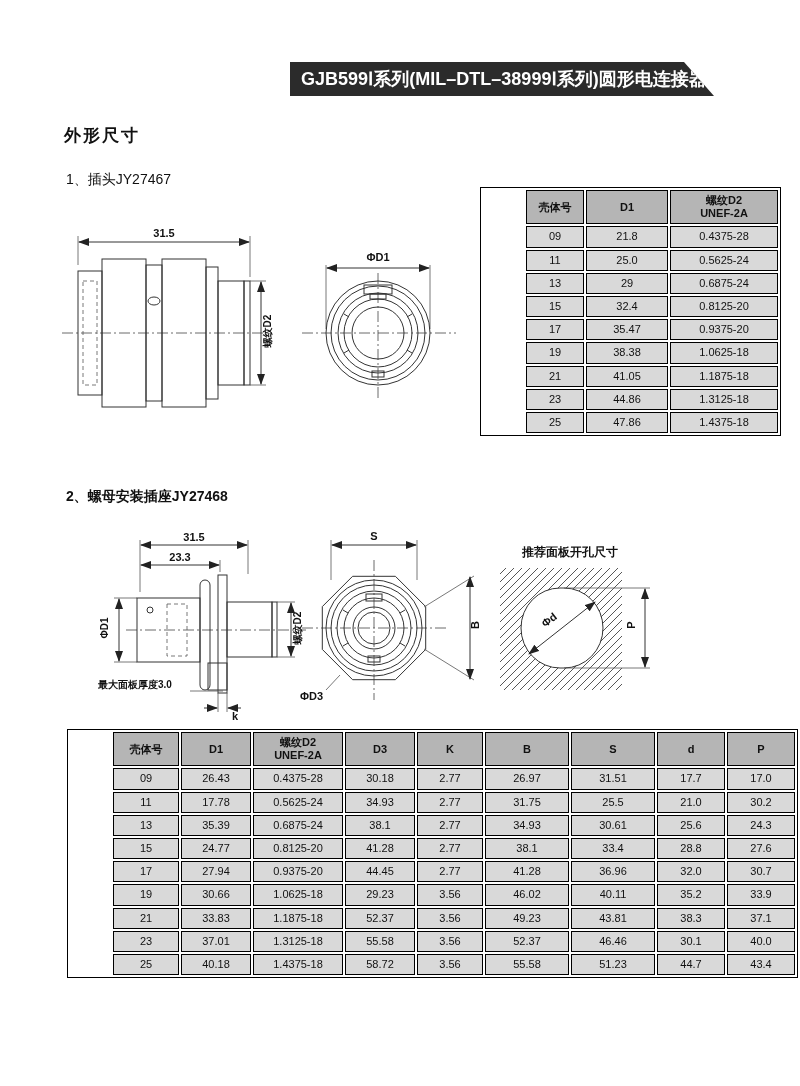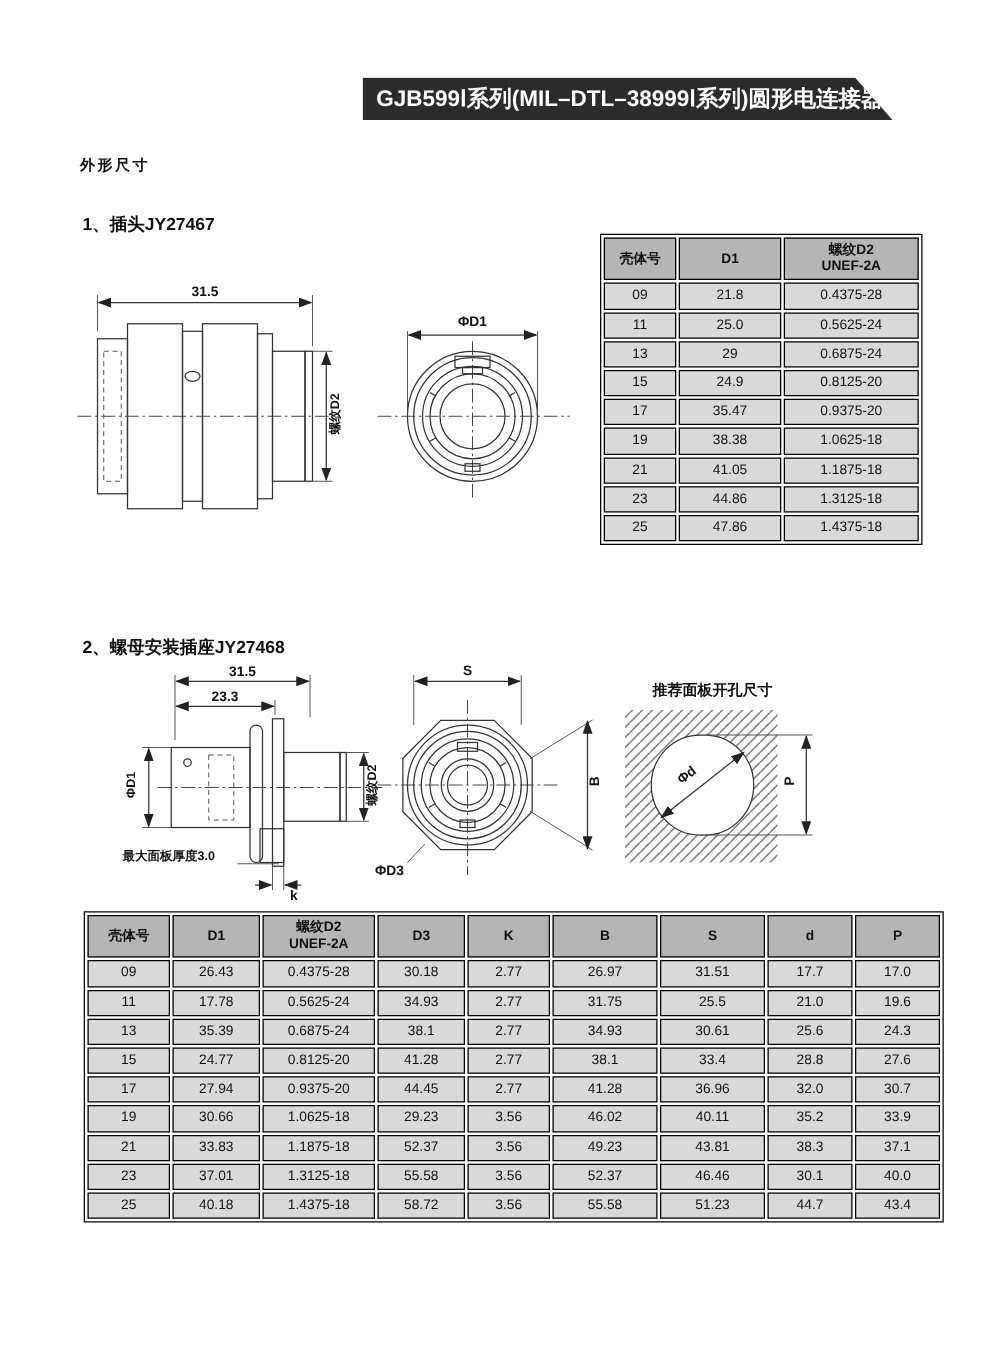--- a/index.html
+++ b/index.html
@@ -2,33 +2,33 @@
 <html><head>
 <meta charset="utf-8">
 <style>
   html,body{margin:0;padding:0;background:#fff;}
   #page{position:relative;width:800px;height:1086px;background:#ffffff;overflow:hidden;
         font-family:"Liberation Sans",sans-serif;color:#111;}
   .banner{position:absolute;left:290px;top:62px;width:424px;height:34px;background:#2b2b2b;
           clip-path:polygon(0 0,394px 0,424px 100%,0 100%);
           color:#fff;font-weight:bold;font-size:18px;line-height:34px;padding-left:11px;
           box-sizing:border-box;white-space:nowrap;}
-  .h-main{position:absolute;left:64px;top:124px;font-size:12px;font-weight:bold;letter-spacing:2px;}
-  .h-sub1{position:absolute;left:66px;top:171px;font-size:14px;font-weight:bold;}
-  .h-sub2{position:absolute;left:66px;top:509px;font-size:14px;font-weight:bold;}
+  .h-main{position:absolute;left:64px;top:124px;font-size:17px;font-weight:bold;letter-spacing:2px;}
+  .h-sub1{position:absolute;left:66px;top:171px;font-size:14px;font-weight:normal;}
+  .h-sub2{position:absolute;left:66px;top:488px;font-size:14px;font-weight:bold;}
   svg{position:absolute;}
   svg text{font-family:"Liberation Sans",sans-serif;fill:#111;}
   .dim{font-size:11px;font-weight:bold;}
   .dimcn{font-size:10px;font-weight:bold;}
   .ln{stroke:#333;stroke-width:1;fill:none;}
   .thin{stroke:#555;stroke-width:0.8;fill:none;}
   .cl{stroke:#444;stroke-width:0.8;fill:none;stroke-dasharray:11 3 2 3;}
   .dash{stroke:#555;stroke-width:0.8;fill:none;stroke-dasharray:4 3;}
   .dimtable{position:absolute;border-collapse:separate;border-spacing:2px;background:#fff;
-            border:1px solid #000;table-layout:fixed;}
+            border:1px solid #000;table-layout:fixed;padding-left:43px;}
   .dimtable th{background:#b5b5b5;border:1px solid #000;font-weight:bold;font-size:11px;
                padding:3px 1px;text-align:center;line-height:1.2;}
   .dimtable td{background:#d9d9d9;border:1px solid #000;font-size:11px;text-align:center;
                padding:3px 1px;height:13px;line-height:1.2;}
   #t1{left:480px;top:187px;width:248px;}
   #t1 .c0{width:54px}#t1 .c1{width:78px}#t1 .c2{width:104px}
   #t2{left:67px;top:729px;width:668px;}
   #t2 .c0{width:62px}#t2 .c1{width:66px}#t2 .c2{width:86px}#t2 .c3{width:66px}
   #t2 .c4{width:62px}#t2 .c5{width:80px}#t2 .c6{width:80px}#t2 .c7{width:64px}#t2 .c8{width:64px}
 </style>
@@ -122,21 +122,21 @@
           <td>25.0</td>
           <td>0.5625-24</td>
         </tr>
         <tr>
           <td>13</td>
           <td>29</td>
           <td>0.6875-24</td>
         </tr>
         <tr>
           <td>15</td>
-          <td>24.9</td>
+          <td>32.4</td>
           <td>0.8125-20</td>
         </tr>
         <tr>
           <td>17</td>
           <td>35.47</td>
           <td>0.9375-20</td>
         </tr>
         <tr>
           <td>19</td>
           <td>38.38</td>
@@ -289,21 +289,21 @@
         </tr>
         <tr>
           <td>11</td>
           <td>17.78</td>
           <td>0.5625-24</td>
           <td>34.93</td>
           <td>2.77</td>
           <td>31.75</td>
           <td>25.5</td>
           <td>21.0</td>
-          <td>19.6</td>
+          <td>30.2</td>
         </tr>
         <tr>
           <td>13</td>
           <td>35.39</td>
           <td>0.6875-24</td>
           <td>38.1</td>
           <td>2.77</td>
           <td>34.93</td>
           <td>30.61</td>
           <td>25.6</td>

